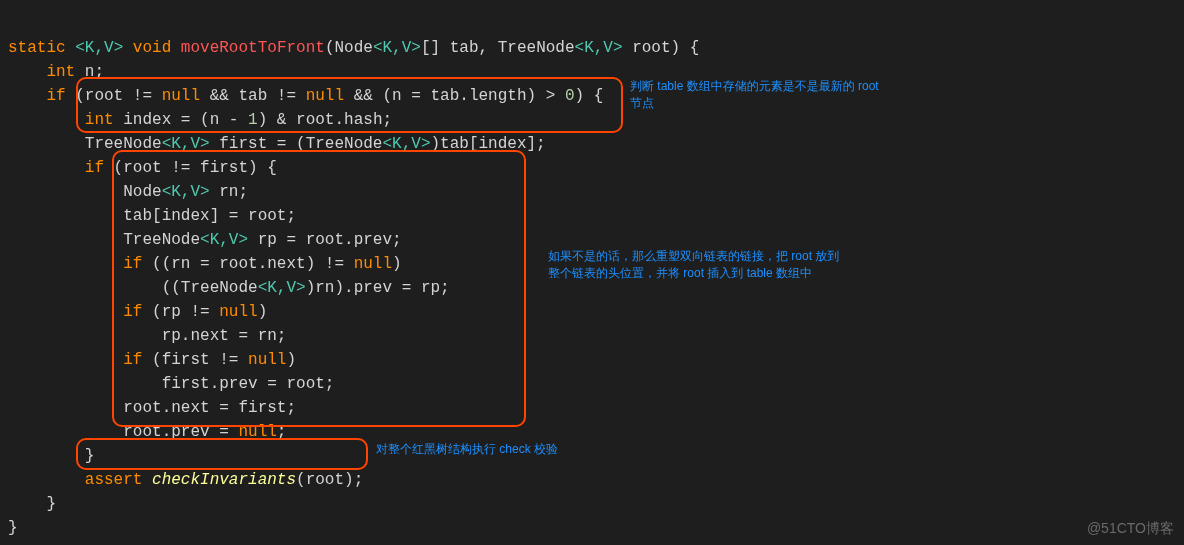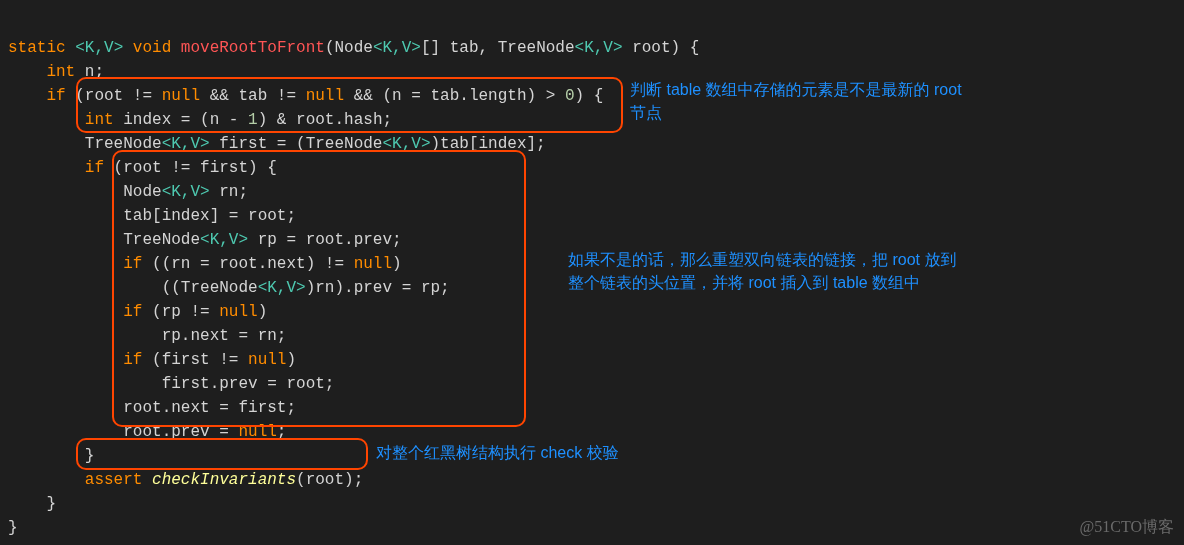--- a/index.html
+++ b/index.html
@@ -29,30 +29,30 @@
   .box {
     position: absolute;
     border: 2px solid #ff4500;
     border-radius: 10px;
     pointer-events: none;
   }
   .annot {
     position: absolute;
     color: #1e90ff;
     font-family: "Microsoft YaHei", "SimSun", sans-serif;
-    font-size: 16px;
+    font-size: 12px;
     line-height: 1.45;
   }
   .watermark {
     position: absolute;
     right: 10px;
     bottom: 6px;
     color: #6a6a6a;
-    font-size: 16px;
-    font-family: Liberation Serif, serif;
+    font-size: 14px;
+    font-family: Liberation Sans, sans-serif;
   }
 </style>
 </head>
 <body>
 
 <div class="code-area">
 <span><span class="kw">static</span> <span class="gen">&lt;K,V&gt;</span> <span class="kw">void</span> <span class="fn">moveRootToFront</span><span>(Node</span><span class="gen">&lt;K,V&gt;</span><span>[] tab, TreeNode</span><span class="gen">&lt;K,V&gt;</span><span> root) {</span></span>
 <span><span>    </span><span class="kw">int</span><span> n;</span></span>
 <span><span>    </span><span class="kw">if</span><span> (root != </span><span class="kw">null</span><span> &amp;&amp; tab != </span><span class="kw">null</span><span> &amp;&amp; (n = tab.length) &gt; </span><span class="num">0</span><span>) {</span></span>
 <span><span>        </span><span class="kw">int</span><span> index = (n - </span><span class="num">1</span><span>) &amp; root.hash;</span></span>
@@ -74,17 +74,17 @@
 <span><span>    </span><span>}</span></span>
 <span><span>}</span></span>
 </div>
 
 <div class="box" style="left:76px; top:77px; width:543px; height:52px;"></div>
 <div class="box" style="left:112px; top:150px; width:410px; height:273px;"></div>
 <div class="box" style="left:76px; top:438px; width:288px; height:28px;"></div>
 
 <div class="annot" style="left:630px; top:78px; white-space:pre-line;">判断 table 数组中存储的元素是不是最新的 root
 节点</div>
-<div class="annot" style="left:568px; top:248px; white-space:pre-line;">如果不是的话，那么重塑双向链表的链接，把 root 放到
+<div class="annot" style="left:548px; top:248px; white-space:pre-line;">如果不是的话，那么重塑双向链表的链接，把 root 放到
 整个链表的头位置，并将 root 插入到 table 数组中</div>
 <div class="annot" style="left:376px; top:441px;text-align:right;">对整个红黑树结构执行 check 校验</div>
 
 <div class="watermark">@51CTO博客</div>
 
 </body></html>

